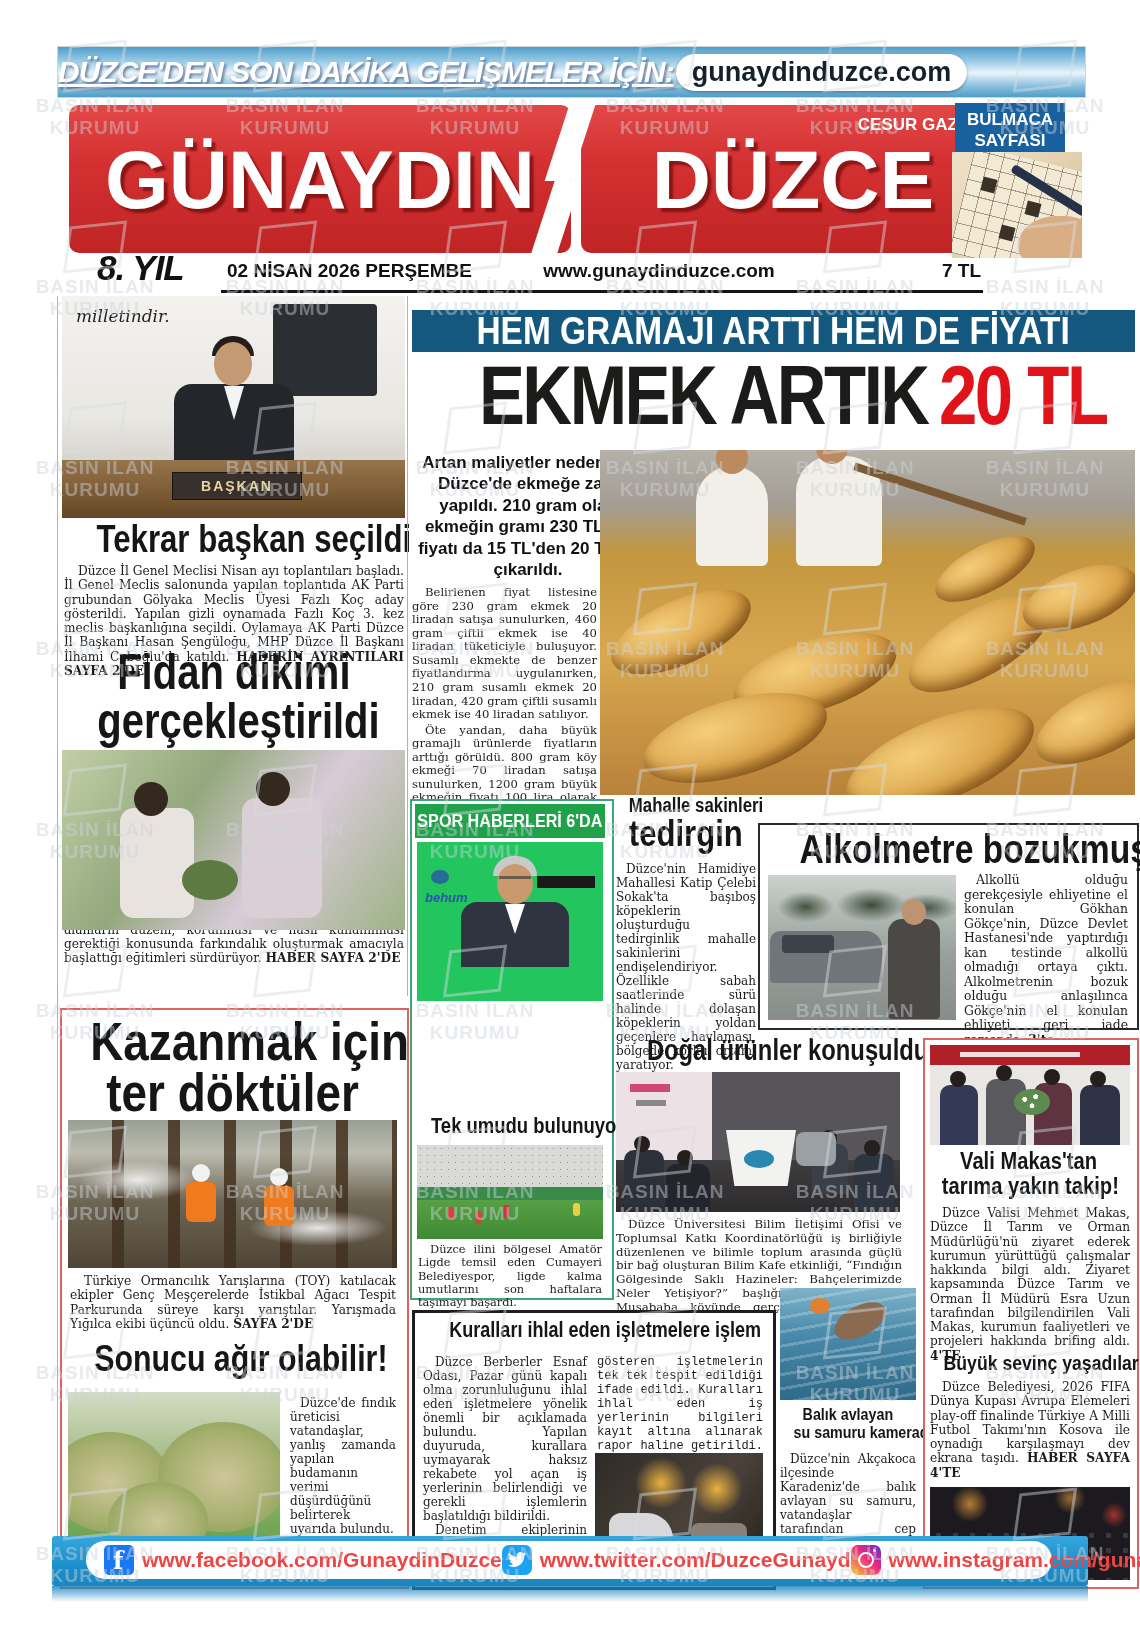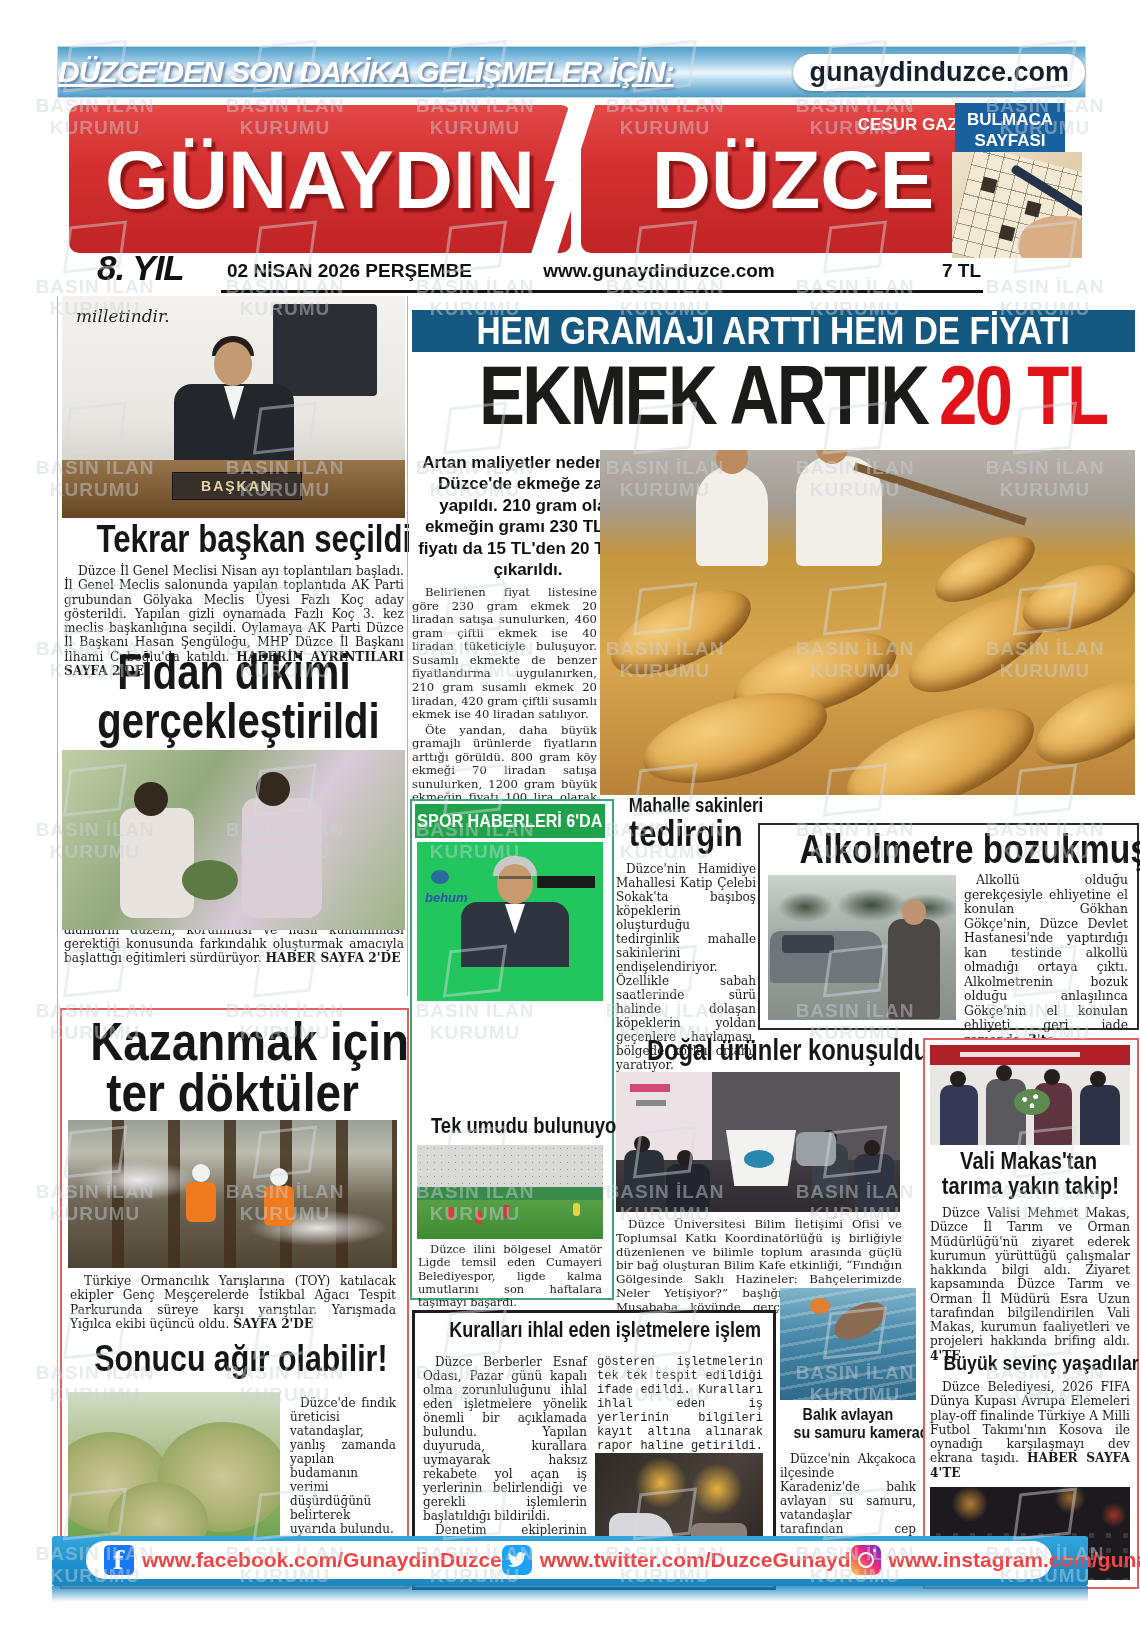--- a/index.html
+++ b/index.html
@@ -14,21 +14,21 @@
   .wm-cell .box{width:52px;height:40px;border:3px solid #d7dde3;transform:rotate(-6deg) skewX(-14deg);margin-bottom:6px;}
   
   .hl{font-weight:700;text-align:center;white-space:nowrap;line-height:1.0;color:#161616;}
   .cx{display:inline-block;transform-origin:center;white-space:nowrap;}
   .bt{font-family:"DejaVu Serif",serif;text-align:justify;line-height:1.17;color:#1c1c1c;margin:0;}
   .bt .ref{font-weight:bold;}
   .ph{position:absolute;overflow:hidden;background:#ddd;}
   
   #topbar{left:57px;top:46px;width:1027px;height:50px;z-index:2;
     background:linear-gradient(180deg,#4f9ec9 0%,#9fcde8 30%,#eaf5fb 52%,#8cc0de 78%,#4f9ec9 100%);
-    border:1px solid #cfd6da;display:flex;align-items:center;justify-content:space-between;gap:14px;}
+    border:1px solid #cfd6da;display:flex;align-items:center;justify-content:flex-start;gap:2px;}
   #topbar .t{font-size:30px;font-weight:bold;font-style:italic;color:#fff;text-decoration:underline;
     letter-spacing:-1px;text-shadow:2px 2px 3px rgba(20,40,90,.55);}
   #topbar .pill{background:#fff;border-radius:22px;padding:3px 16px;font-size:27px;font-weight:bold;
     color:#16202c;box-shadow:0 1px 3px rgba(0,0,0,.35);}
   
   #masthead{left:57px;top:100px;width:1027px;height:158px;z-index:2;}
   .redbox{position:absolute;background:linear-gradient(180deg,#e24848 0%,#d43031 40%,#c02425 100%);
           border-radius:10px;}
   .logo{position:absolute;width:100%;text-align:center;color:#fff;font-weight:700;
         letter-spacing:0px;text-shadow:4px 4px 2px rgba(110,10,10,.7);}

